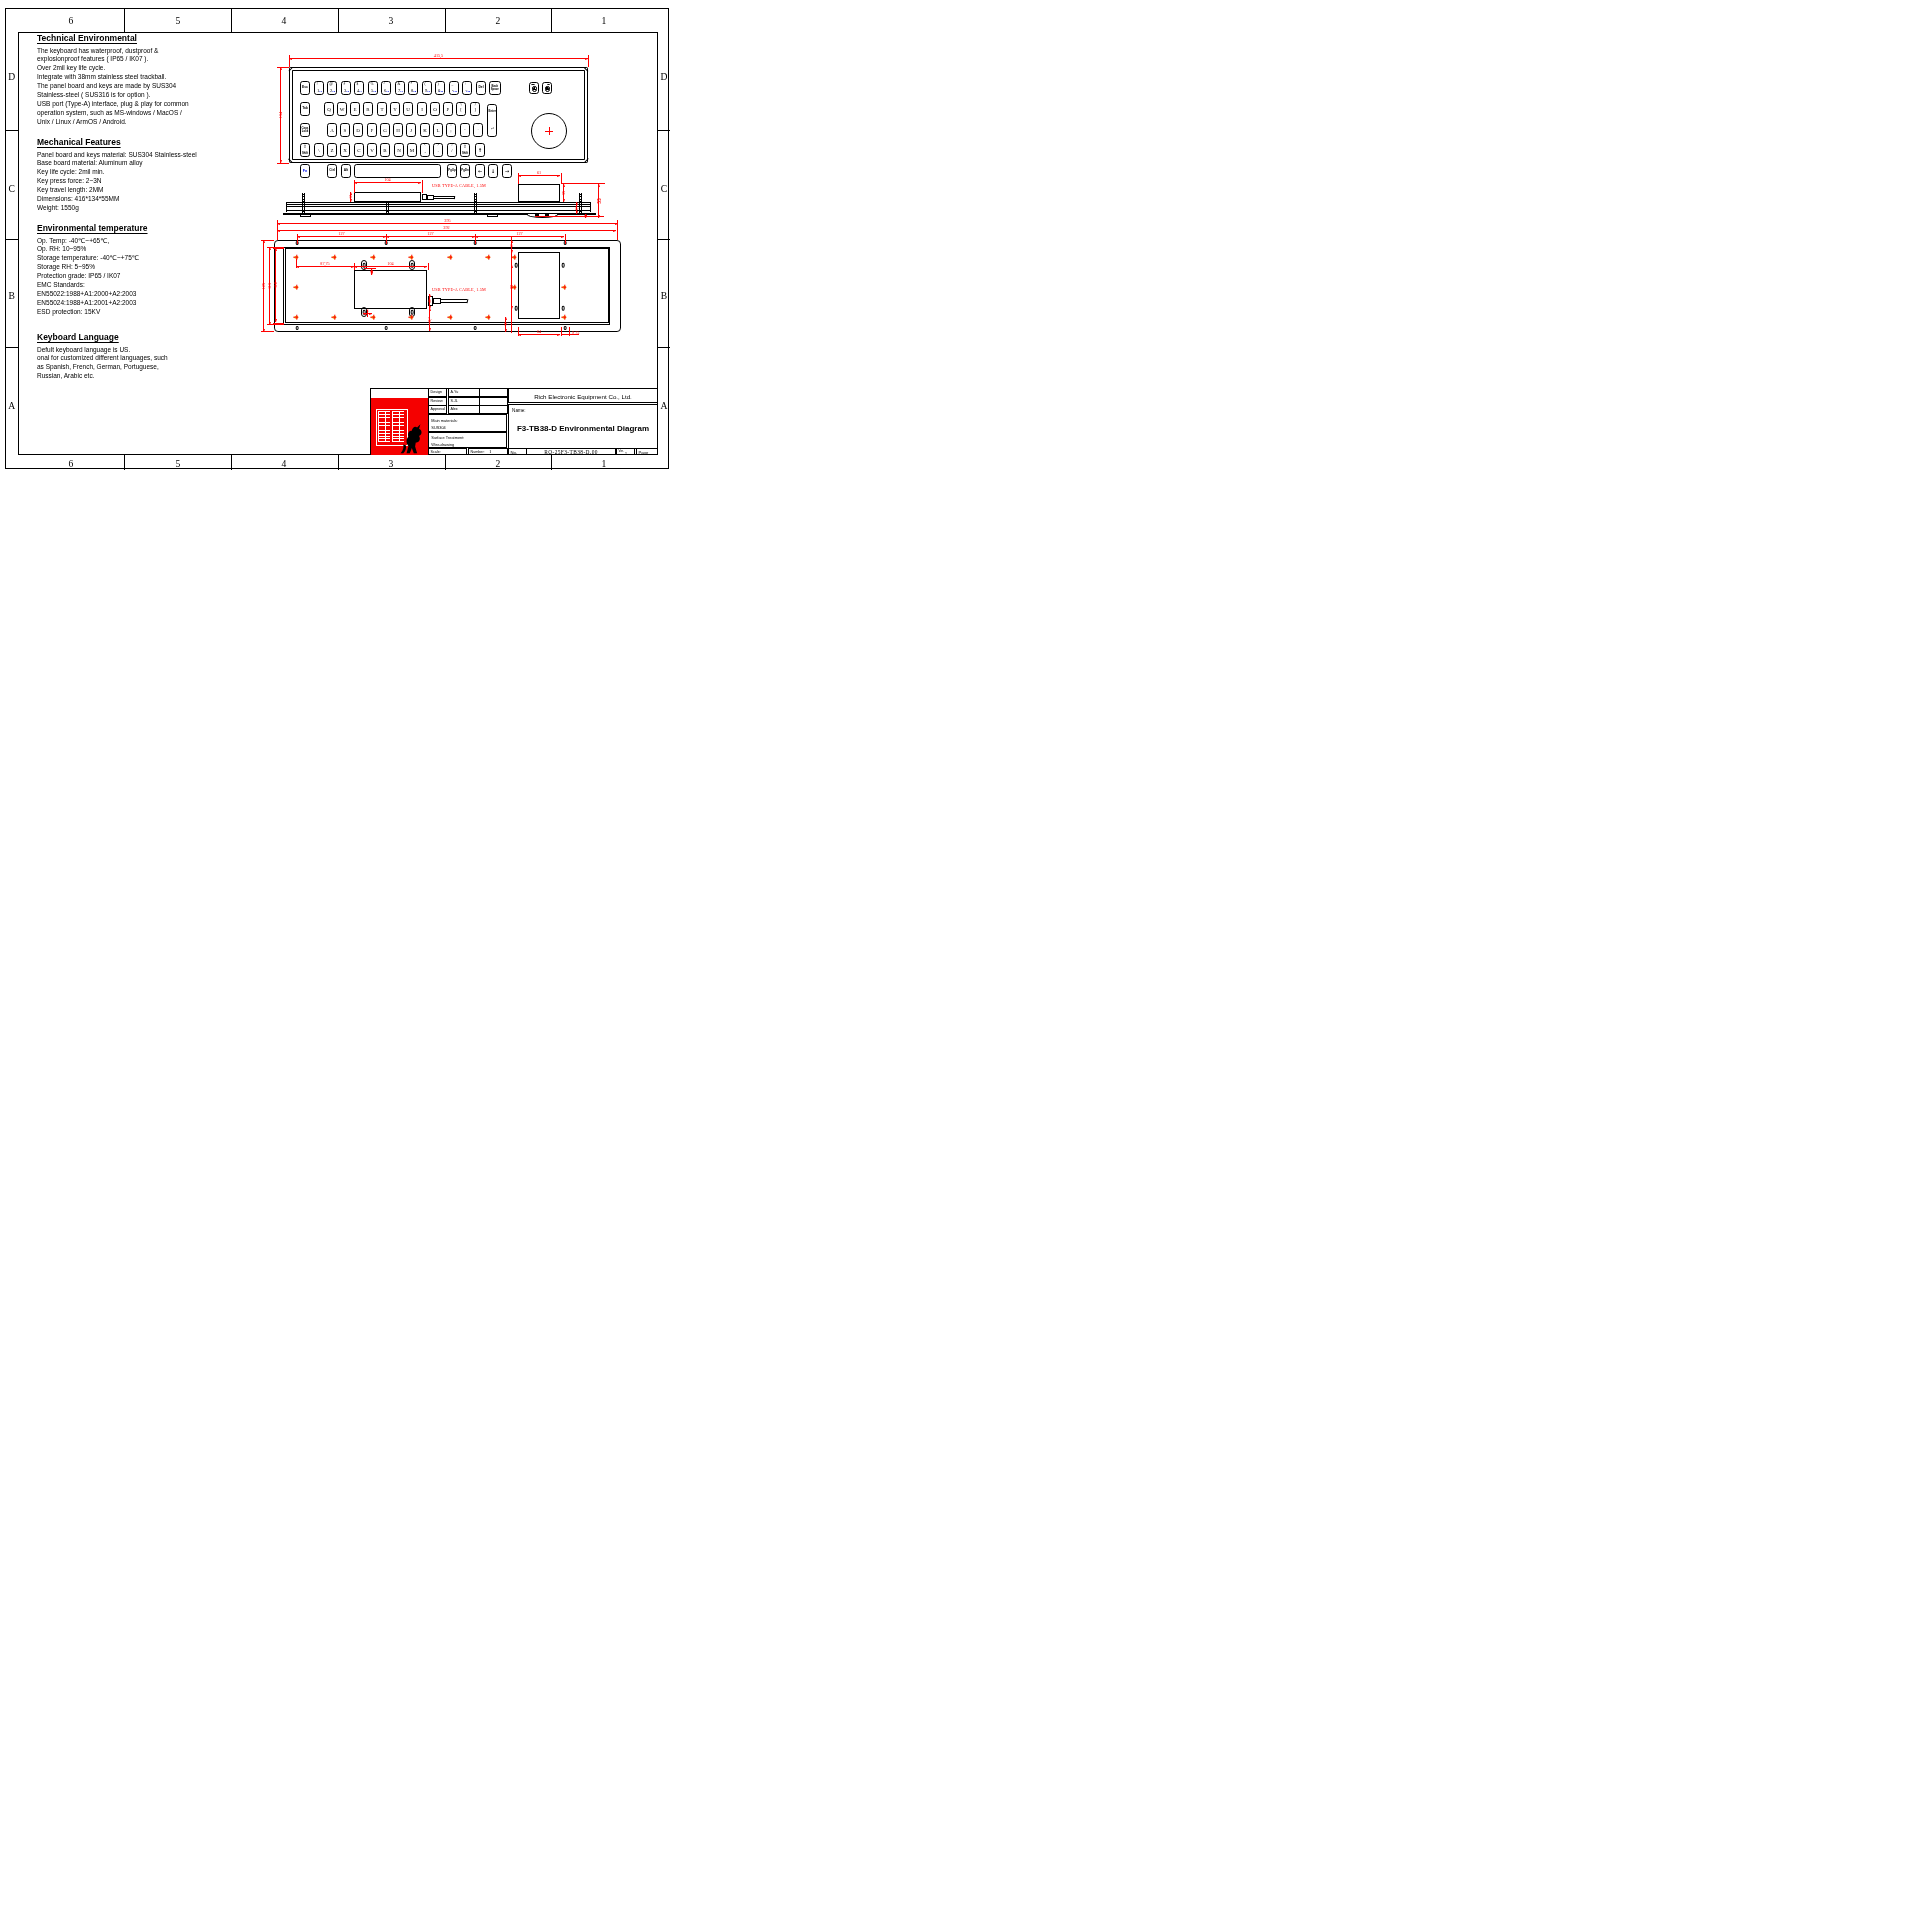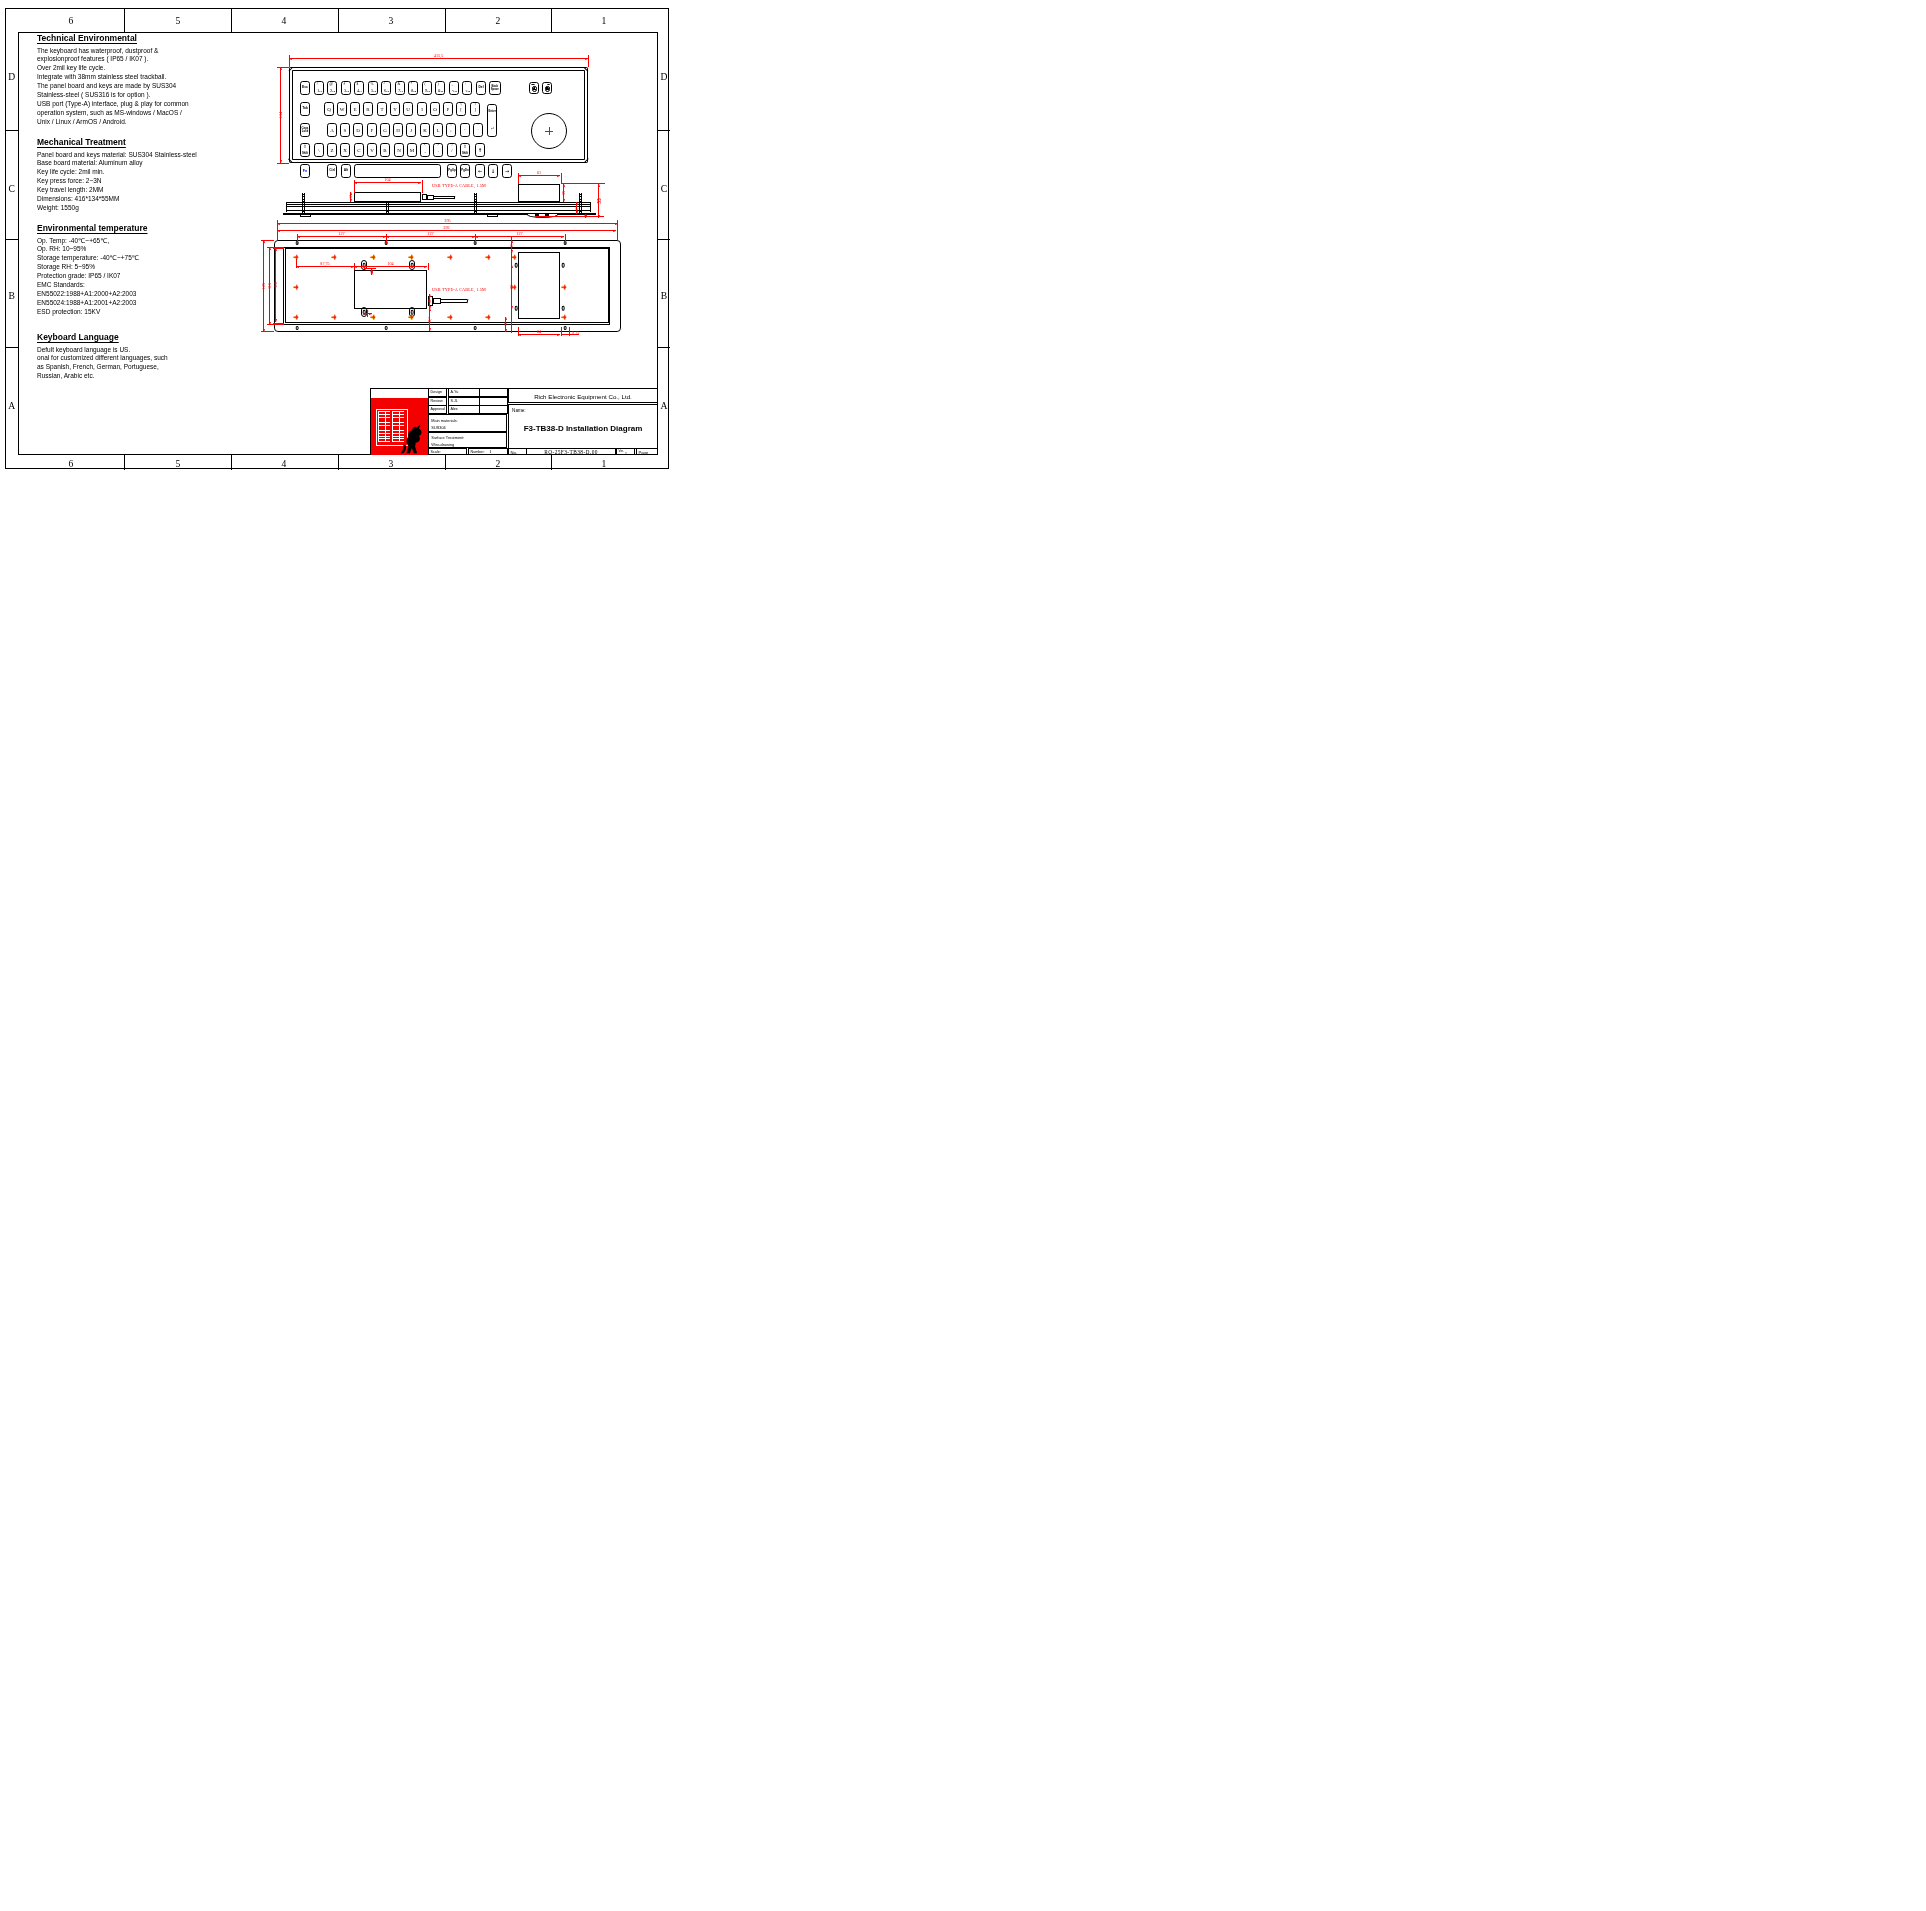--- a/index.html
+++ b/index.html
@@ -157,21 +157,21 @@
 explosionproof features ( IP65 / IK07 ).
 Over 2mil key life cycle.
 Integrate with 38mm stainless steel trackball.
 The panel board and keys are made by SUS304
 Stainless-steel ( SUS316 is for option ).
 USB port (Type-A) interface, plug &amp; play for common
 operation system, such as MS-windows / MacOS /
 Unix / Linux / ArmOS / Android.</div>
       </div>
       <div class="sec" style="left: 37px; top: 137px; position: absolute;">
-        <h2 class="sec-title">Mechanical Treatment</h2>
+        <h2 class="sec-title">Mechanical Features</h2>
         <div class="sec-lines">Panel board and keys material: SUS304 Stainless-steel
 Base board material: Aluminum alloy
 Key life cycle: 2mil min.
 Key press force: 2~3N
 Key travel length: 2MM
 Dimensions: 416*134*55MM
 Weight: 1550g</div>
       </div>
       <div class="sec" style="left: 37px; top: 223px; position: absolute;">
         <h2 class="sec-title">Environmental temperature</h2>
@@ -904,21 +904,21 @@
   <div class="cell" style="left:468px;top:448px;width:40px;height:7px">
     <span class="lab">Number:</span>
     <span class="abs" style="left:20px;top:0.4px;font-family:'Liberation Serif',serif;font-size:5px">1</span>
   </div>
 
   <div class="cell" style="left:508px;top:388px;width:150px;height:15.4px">
     <div class="abs" style="left:0;right:0;top:3.5px;text-align:center;font-size:6.2px">Rich Electronic Equipment Co., Ltd.</div>
   </div>
   <div class="cell" style="left:508px;top:404px;width:150px;height:45px">
     <div class="tb-text" style="left:3.1px;top:3.1px;font-size:4.6px">Name:</div>
-    <div class="abs" style="left:0;right:0;top:18.5px;text-align:center;font-size:8px;font-weight:bold">F3-TB38-D Installation Diagram</div>
+    <div class="abs" style="left:0;right:0;top:18.5px;text-align:center;font-size:8px;font-weight:bold">F3-TB38-D Environmental Diagram</div>
   </div>
   <div class="cell" style="left:508px;top:448px;width:18.5px;height:7px">
       <span class="lab" style="font-size:4.2px">No.</span>
     </div>
   <div class="cell" style="left:526px;top:448px;width:90px;height:7px">
     <div class="abs" style="left:0;right:0;top:0.4px;text-align:center;font-family:'Liberation Serif',serif;font-size:5.4px;letter-spacing:0.4px">RQ-25F3-TB38-D.00</div>
   </div>
   <div class="cell" style="left:616px;top:448px;width:19px;height:7px">
     <span class="abs" style="left:1.5px;top:0;font-size:3.1px">Ver.</span>
     <span class="abs" style="left:7.7px;top:2.7px;font-family:'Liberation Serif',serif;font-size:3.9px">2</span>

